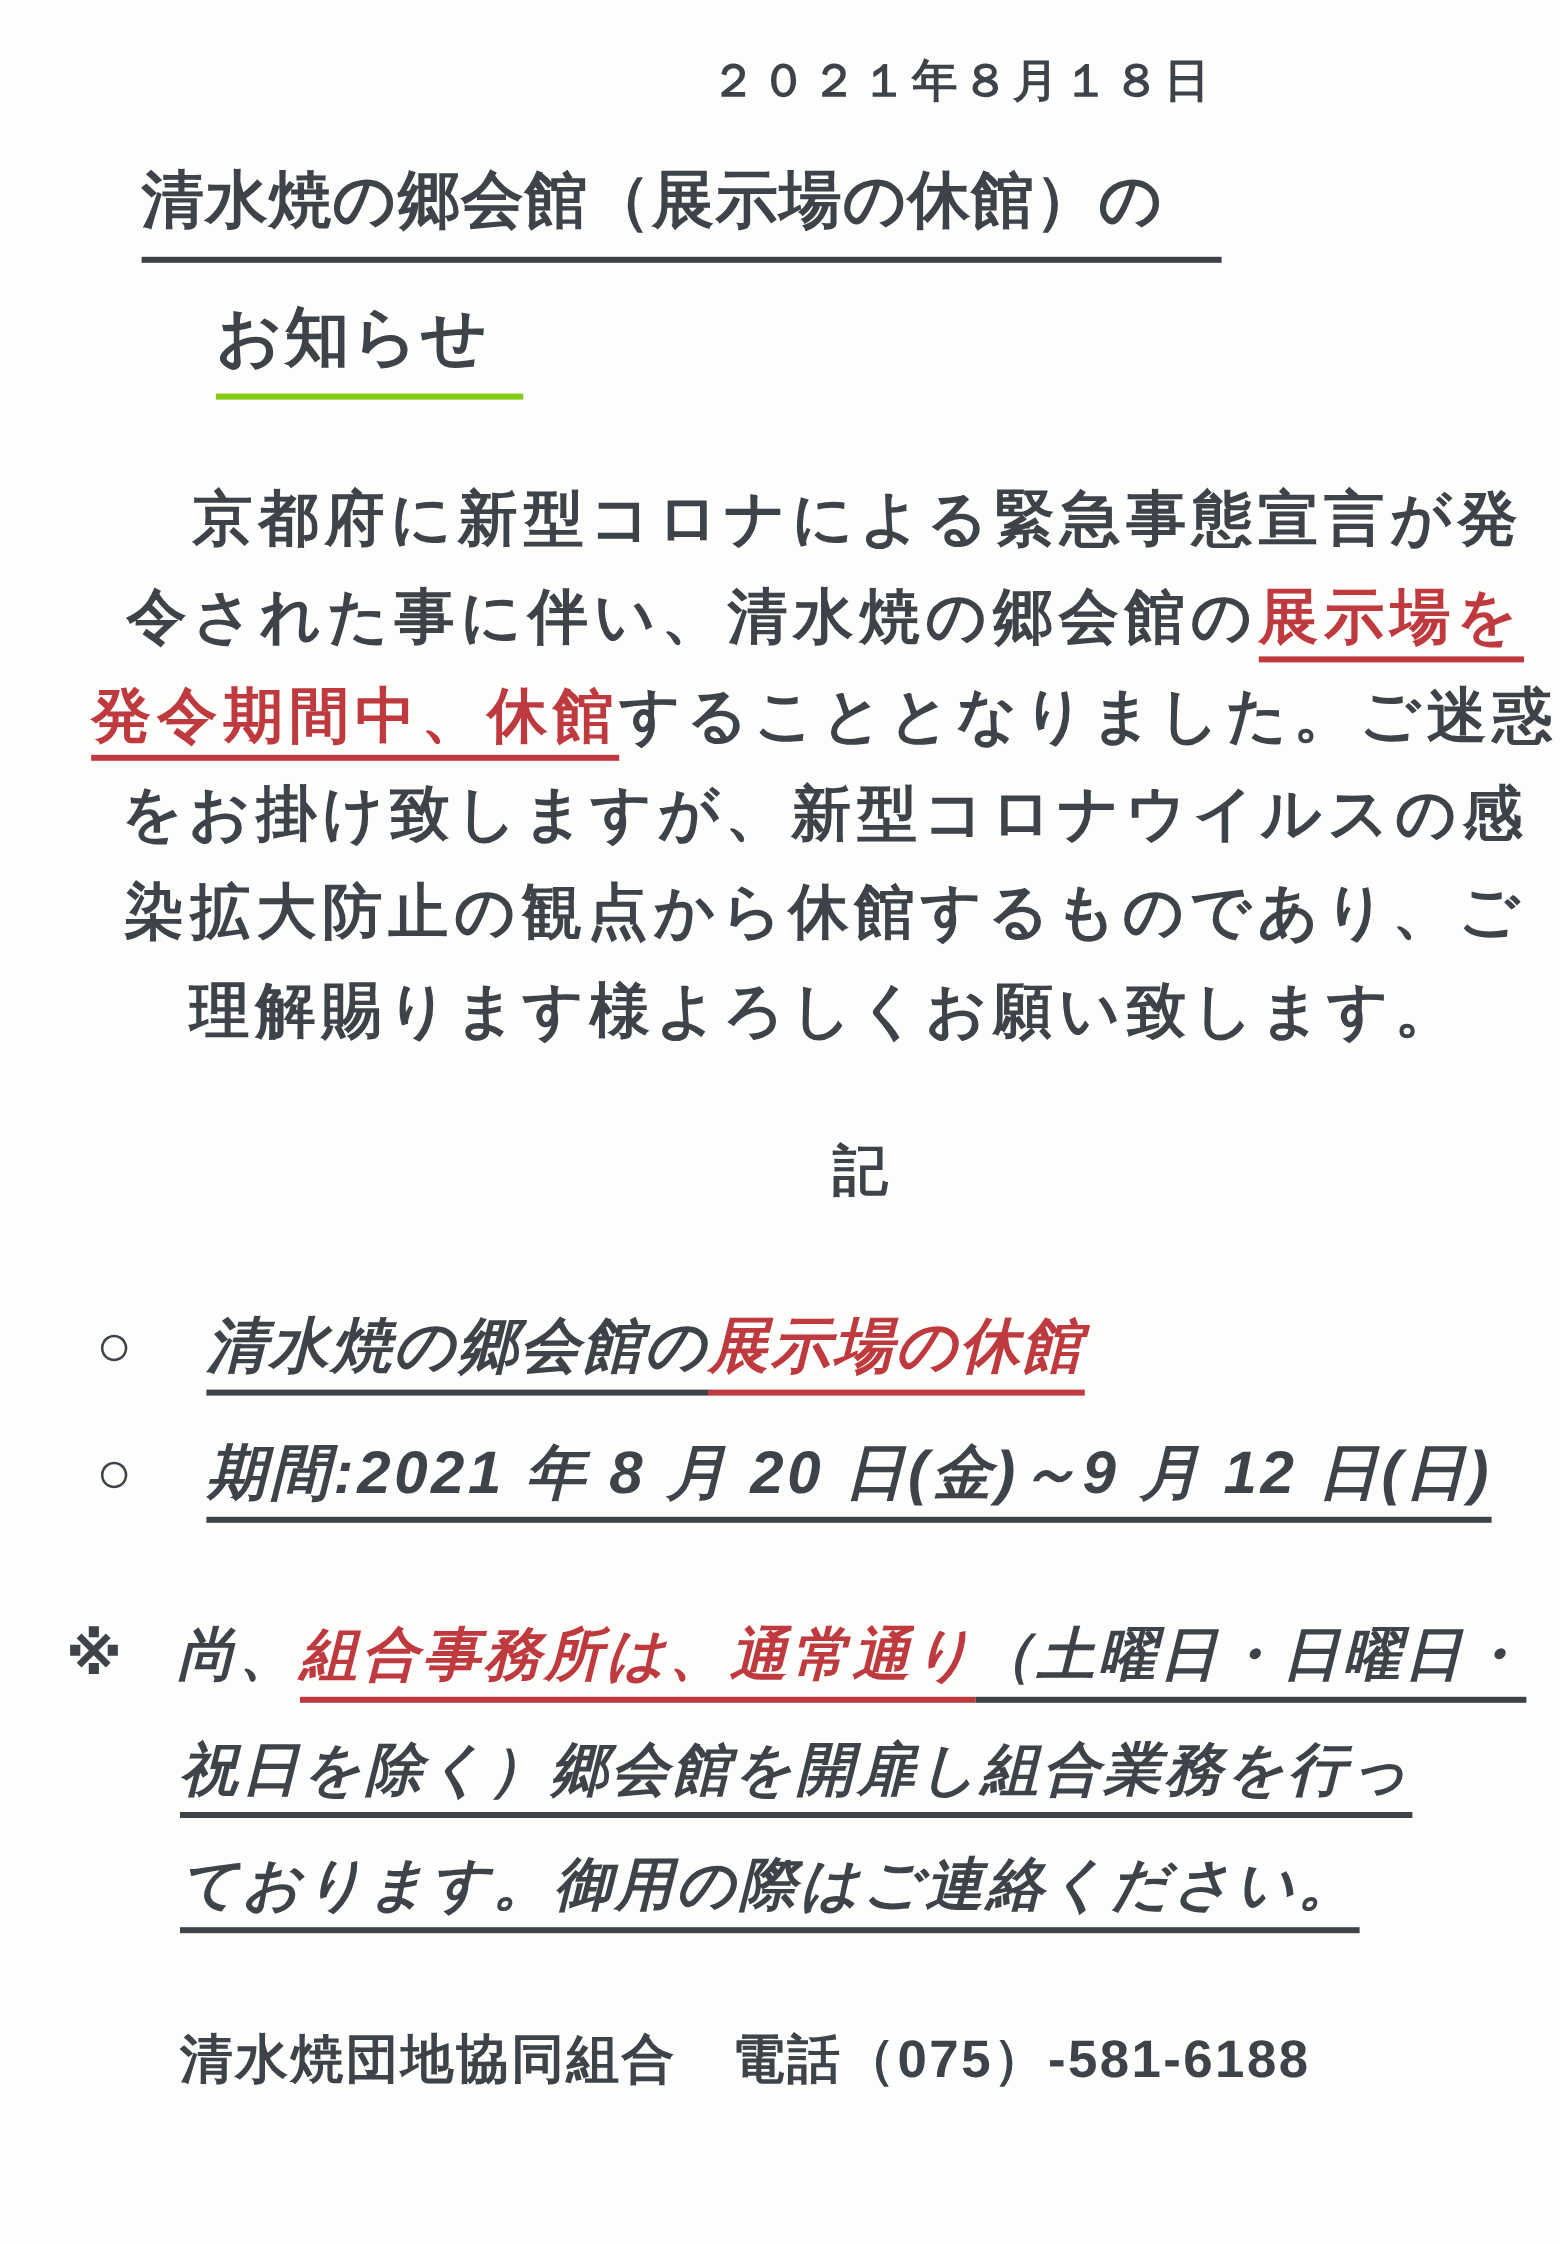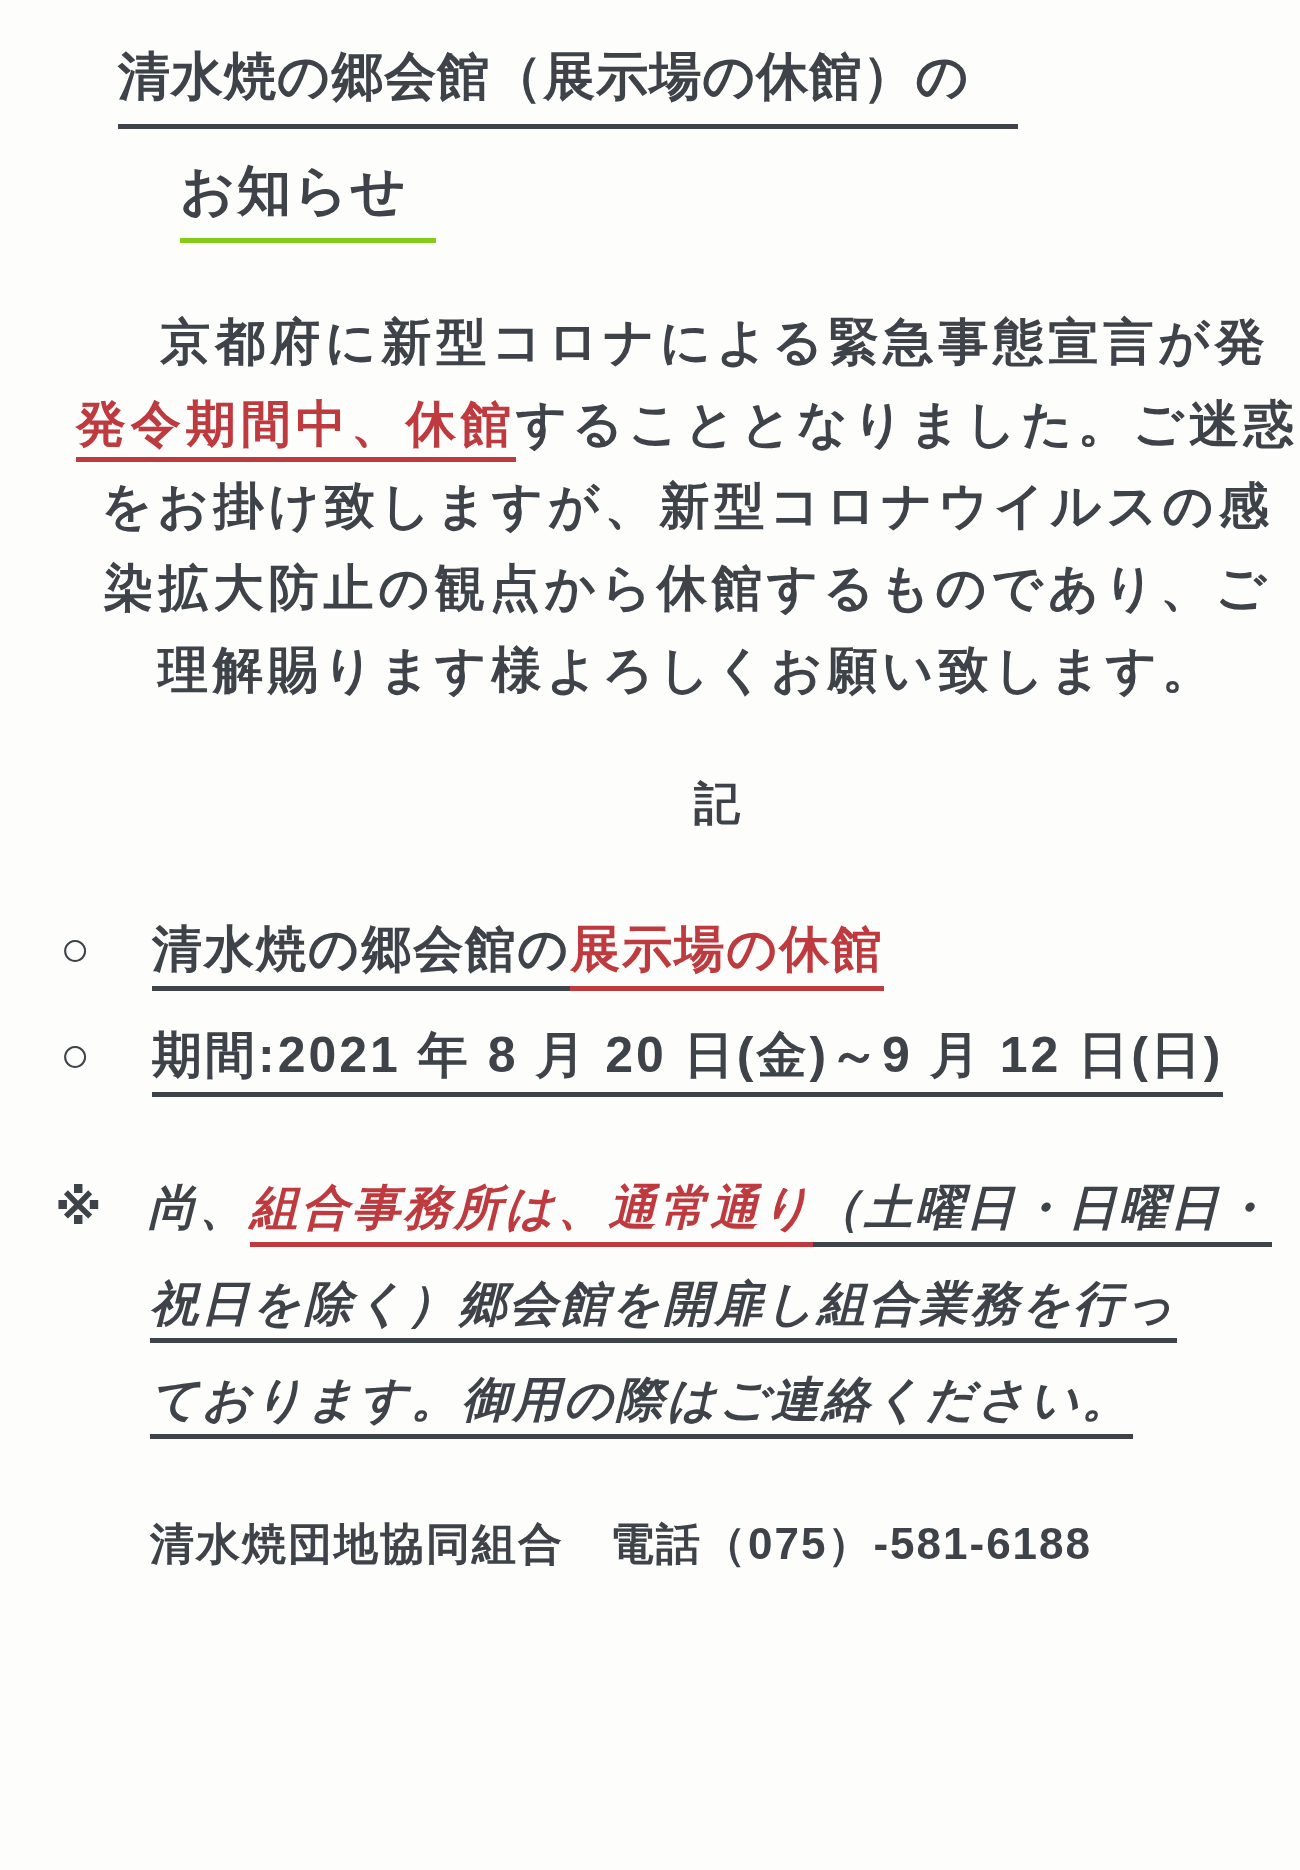--- a/index.html
+++ b/index.html
@@ -69,21 +69,21 @@
   
   .record-heading{
     margin-top:62px;
     margin-left:134px;
     text-align:center;
     font-size:46px;
     font-weight:700;
   }
 
   
-  .items{margin-left:60px;margin-top:82px;}
+  .items{margin-left:80px;margin-top:82px;font-style:italic;}
   .item{
     white-space:nowrap;
     font-size:50px;
     font-weight:700;
     letter-spacing:2px;
     line-height:64px;
   }
   .item + .item{margin-top:42px;}
   .item .marker{
     display:inline-block;
@@ -121,28 +121,30 @@
     font-weight:700;
     letter-spacing:2px;
     white-space:nowrap;
   }
 </style>
 </head>
 <body>
 
 <div class="page">
 
+  <div class="doc-date">２０２１年８月１８日</div>
 
   <div class="title-block">
     <span class="title-l1">清水焼の郷会館（展示場の休館）の</span><br>
     <span class="title-l2">お知らせ</span>
   </div>
 
   <div class="body-par">
     <div class="body-line"><span>　京都府に新型コロナによる緊急事態宣言が発</span></div>
+    <div class="body-line"><span>令された事に伴い、清水焼の郷会館の</span><span class="red u-red">展示場を</span></div>
     <div class="body-line"><span class="red u-red">発令期間中、休館</span><span>することとなりました。ご迷惑</span></div>
     <div class="body-line"><span>をお掛け致しますが、新型コロナウイルスの感</span></div>
     <div class="body-line"><span>染拡大防止の観点から休館するものであり、ご</span></div>
     <div class="body-line"><span>理解賜ります様よろしくお願い致します。</span></div>
   </div>
 
   <div class="record-heading">記</div>
 
   <div class="items">
     <div class="item">

